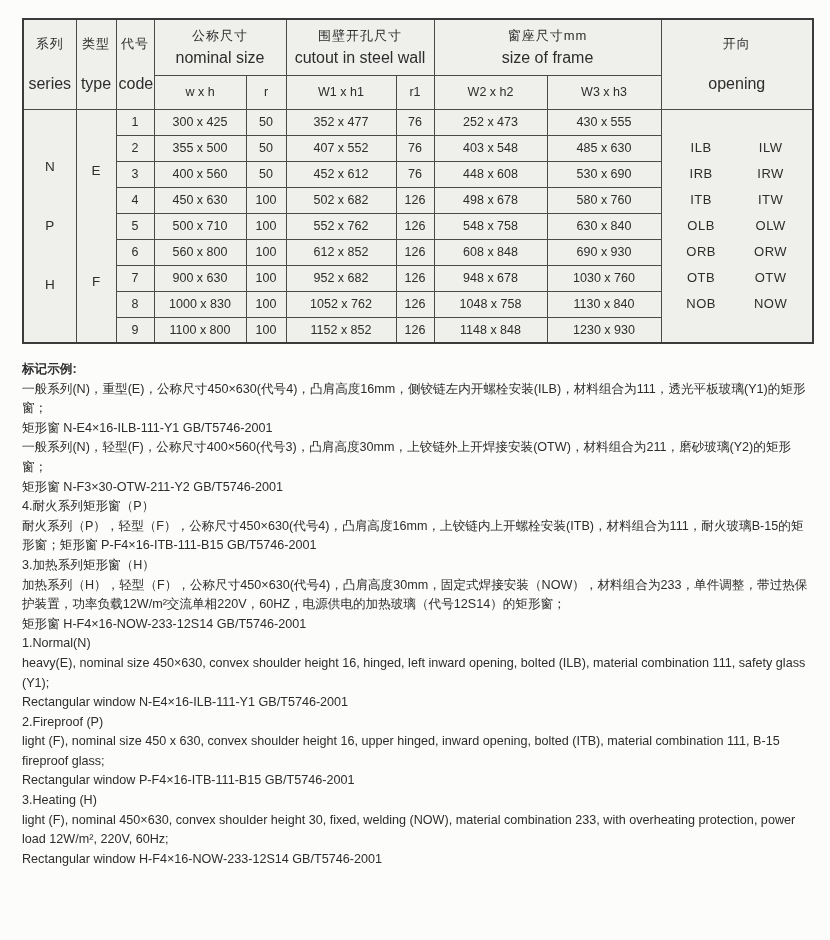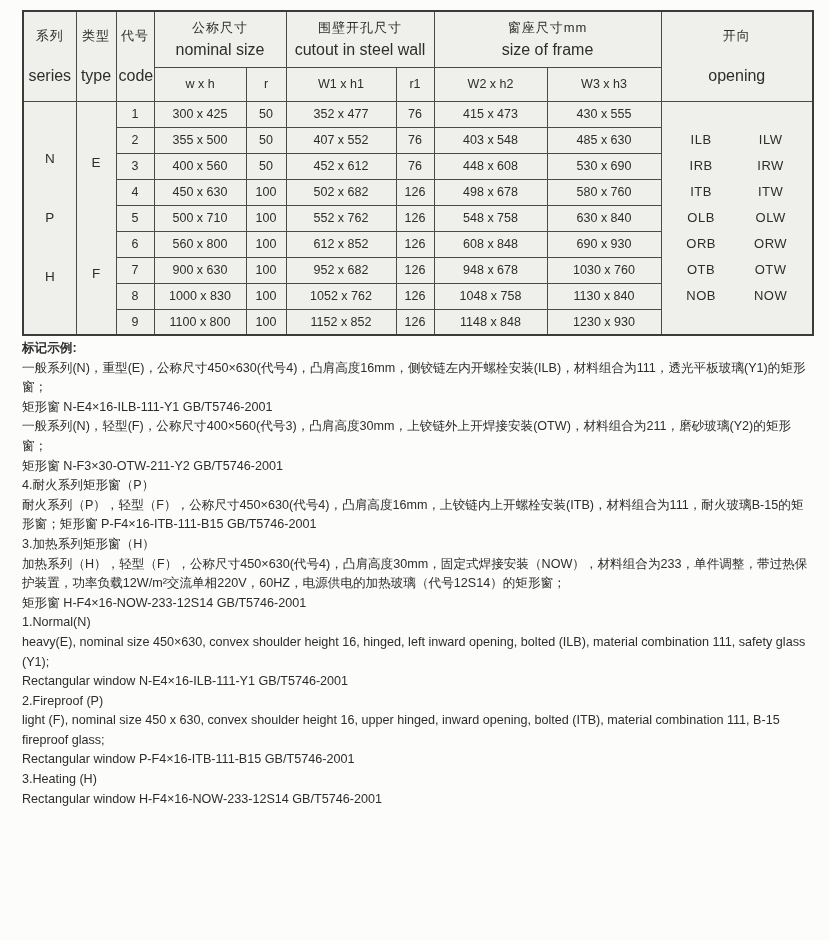--- a/index.html
+++ b/index.html
@@ -4,21 +4,21 @@
 <style>
   * { box-sizing: border-box; }
   html, body {
     margin: 0; padding: 0;
     width: 830px; height: 940px;
     background: #fcfcfb;
     font-family: "Liberation Sans", "DejaVu Sans", sans-serif;
     color: #2d2d2d;
     overflow: hidden;
   }
-  .sheet { padding: 10px 18px 0 22px; }
+  .sheet { padding: 18px 18px 0 22px; }
 
   
   table.spec {
     border-collapse: collapse;
     width: 790px;
     table-layout: fixed;
     background: #efefec;
     border: 2px solid #3b3b3b;
   }
   table.spec th, table.spec td {
@@ -50,21 +50,21 @@
     display: grid;
     grid-template-columns: auto auto;
     justify-content: center;
     column-gap: 38px;
     row-gap: 11px;
     font-size: 13px;
     letter-spacing: 0.5px;
   }
 
   
-  .notes { margin-top: 3px; width: 792px; }
+  .notes { margin-top: 16px; width: 792px; }
   .notes p {
     margin: 0;
     font-size: 12.6px;
     line-height: 19.6px;
     text-align: left;
     word-break: break-word;
   }
   .notes p.bold { font-weight: bold; }
 </style>
 </head>
@@ -137,21 +137,21 @@
         <div class="type-stack">
           <span>E</span>
           <span>F</span>
         </div>
       </td>
       <td class="bodycell">1</td>
       <td class="bodycell">300 x 425</td>
       <td class="bodycell">50</td>
       <td class="bodycell">352 x 477</td>
       <td class="bodycell">76</td>
-      <td class="bodycell">415 x 473</td>
+      <td class="bodycell">252 x 473</td>
       <td class="bodycell">430 x 555</td>
       <td rowspan="9" class="merged">
         <div class="opening-grid">
           <span>ILB</span>
           <span>ILW</span>
           <span>IRB</span>
           <span>IRW</span>
           <span>ITB</span>
           <span>ITW</span>
           <span>OLB</span>
@@ -251,16 +251,17 @@
     <p>3.加热系列矩形窗（H）</p>
     <p>加热系列（H），轻型（F），公称尺寸450×630(代号4)，凸肩高度30mm，固定式焊接安装（NOW），材料组合为233，单件调整，带过热保护装置，功率负载12W/m²交流单相220V，60HZ，电源供电的加热玻璃（代号12S14）的矩形窗；</p>
     <p>矩形窗 H-F4×16-NOW-233-12S14 GB/T5746-2001</p>
     <p>1.Normal(N)</p>
     <p>heavy(E), nominal size 450×630, convex shoulder height 16, hinged, left inward opening, bolted (ILB), material combination 111, safety glass (Y1);</p>
     <p>Rectangular window N-E4×16-ILB-111-Y1 GB/T5746-2001</p>
     <p>2.Fireproof (P)</p>
     <p>light (F), nominal size 450 x 630, convex shoulder height 16, upper hinged, inward opening, bolted (ITB), material combination 111, B-15 fireproof glass;</p>
     <p>Rectangular window P-F4×16-ITB-111-B15 GB/T5746-2001</p>
     <p>3.Heating (H)</p>
+    <p>light (F), nominal 450×630, convex shoulder height 30, fixed, welding (NOW), material combination 233, with overheating protection, power load 12W/m², 220V, 60Hz;</p>
     <p>Rectangular window H-F4×16-NOW-233-12S14 GB/T5746-2001</p>
   </div>
 
 </div>
 
 </body></html>

